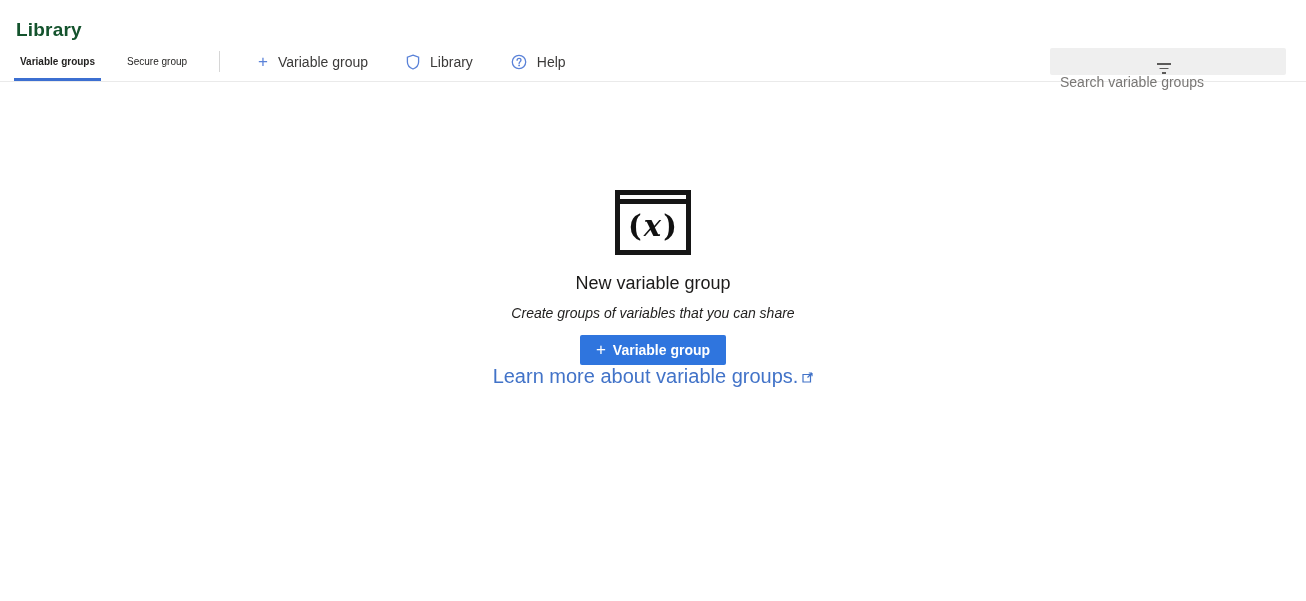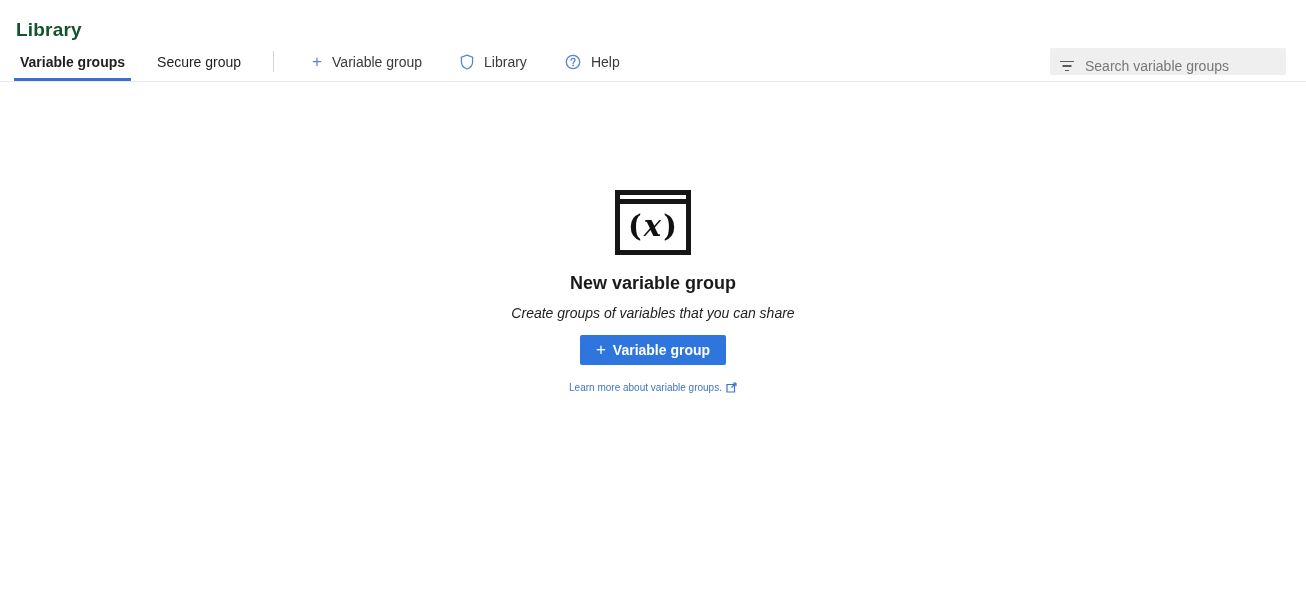--- a/index.html
+++ b/index.html
@@ -22,21 +22,21 @@
     height: 40px;
     margin-top: 1px;
     padding: 0 20px 0 16px;
     border-bottom: 1px solid #eaeaea;
   }
   .tab {
     display: flex;
     align-items: center;
     padding: 0 4px;
     margin-right: 24px;
-    font-size: 14px;
+    font-size: 10px;
     color: #201f1e;
     position: relative;
     cursor: pointer;
     white-space: nowrap;
   }
   .tab.active { font-weight: bold; }
   .tab.active::after {
     content: "";
     position: absolute;
     left: -2px; right: -2px; bottom: 0;
@@ -67,21 +67,22 @@
   
   .searchbox {
     margin-left: auto;
     align-self: center;
     display: flex;
     align-items: center;
     width: 236px;
     height: 27px;
     background: #efefef;
     border-radius: 2px;
-    padding: 8px 8px 0 10px;
+    padding: 14px 8px 0 10px;
+    flex-direction: column;
   }
   .filter-icon { width: 14px; height: 12px; position: relative; margin-right: 11px; flex: none; }
   .filter-icon span { position: absolute; left: 50%; transform: translateX(-50%); height: 1.5px; background: #5c5b5a; display: block; }
   .filter-icon span:nth-child(1) { top: 1px;  width: 14px; }
   .filter-icon span:nth-child(2) { top: 5.5px; width: 9px; }
   .filter-icon span:nth-child(3) { top: 10px; width: 4px; }
   .searchbox input {
     border: none; outline: none; background: transparent;
     font-family: inherit; font-size: 14px; color: #201f1e;
     width: 100%;
@@ -103,21 +104,21 @@
     display: flex; align-items: center; justify-content: center;
     font-family: "DejaVu Serif", "Liberation Serif", serif;
     font-weight: bold;
     font-size: 29px;
     color: #111111;
     padding-bottom: 2px;
     letter-spacing: 1px;
   }
   .vg-icon .formula .var { font-style: italic; padding: 0 1px; }
 
-  .empty-title { margin-top: 18px; font-size: 18px; font-weight: 700; color: #1b1a19; }
+  .empty-title { margin-top: 18px; font-size: 18px; font-weight: 400; color: #1b1a19; }
   .empty-desc  { margin-top: 11px; font-size: 14px; line-height: 17px; color: #201f1e; font-style: italic; }
 
   .primary-btn {
     margin-top: 13px;
     display: inline-flex;
     align-items: center;
     gap: 7px;
     height: 30px;
     padding: 0 16px;
     background: #2f75de;
@@ -125,25 +126,24 @@
     font-family: inherit;
     font-size: 14px;
     font-weight: bold;
     border: none;
     border-radius: 2px;
     cursor: pointer;
   }
   .primary-btn .glyph { font-size: 17px; font-weight: 400; line-height: 1; margin-top: -1px; }
 
   .learn-link {
-    margin-top: 16px;
     display: inline-flex;
     align-items: center;
     gap: 4px;
-    font-size: 10px;
+    font-size: 20px;
     color: #4273c8;
     text-decoration: none;
     cursor: pointer;
   }
   .learn-link svg { display: block; margin-top: 1px; }
 </style>
 </head>
 <body>
 
 <div class="page-title">Library</div>

